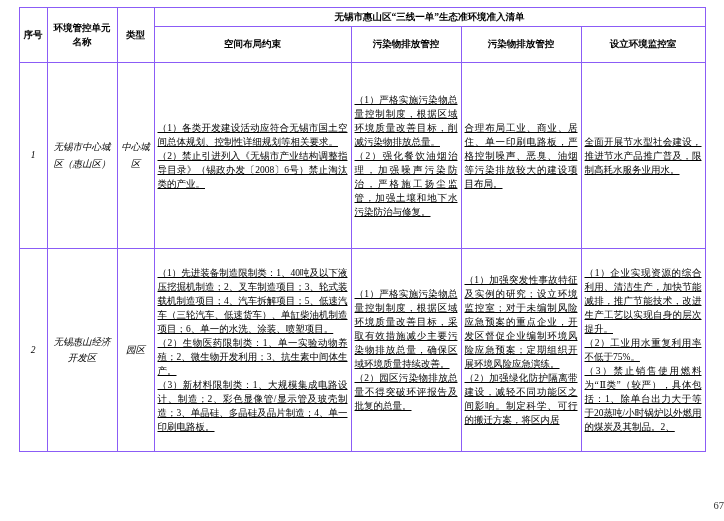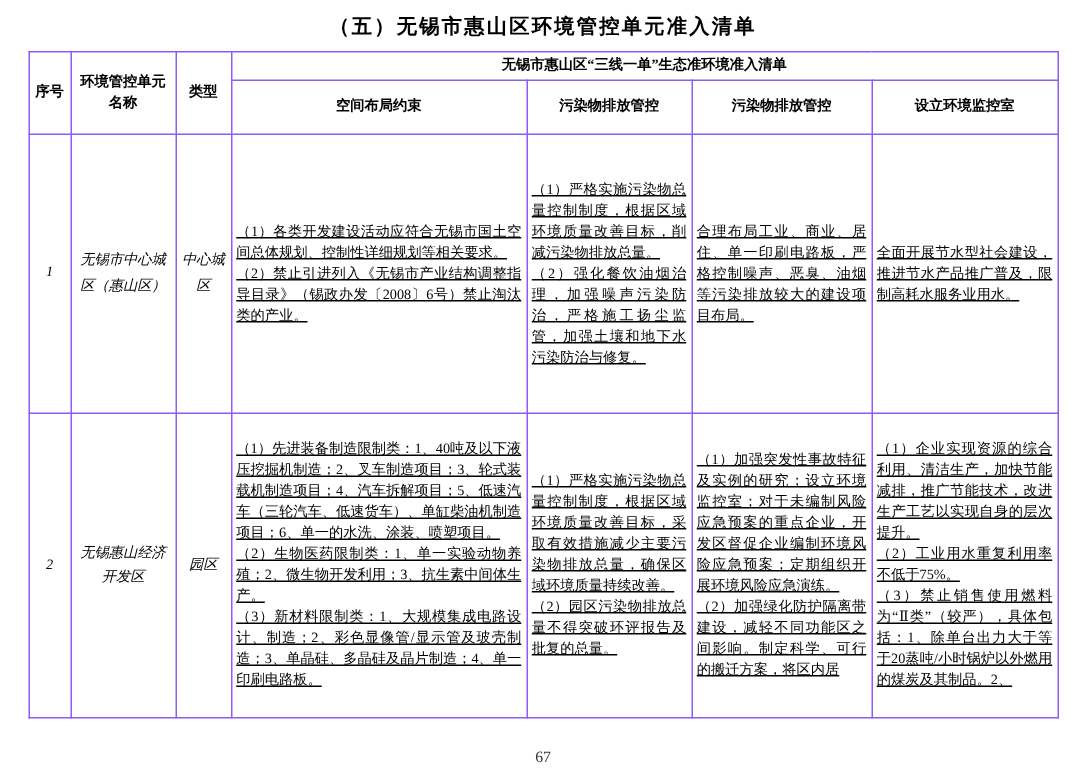--- a/index.html
+++ b/index.html
@@ -60,31 +60,30 @@
     line-height: 14px;
     padding: 3px 4px;
     vertical-align: middle;
     text-decoration: underline;
   }
   .page-number {
     position: absolute;
     bottom: 10px;
     left: 0;
     width: 100%;
-    text-align: center;
+    text-align: right;
     font-size: 10.5px;
     color: #333333;
   }
 </style>
 </head>
 <body>
 
 <div class="page">
 
-  <div class="doc-title">（五）无锡市惠山区环境管控单元准入清单</div>
 
   <table class="grid">
     <colgroup>
       <col style="width:28px">
       <col style="width:70px">
       <col style="width:37px">
       <col style="width:197px">
       <col style="width:110px">
       <col style="width:120px">
       <col style="width:124px">

